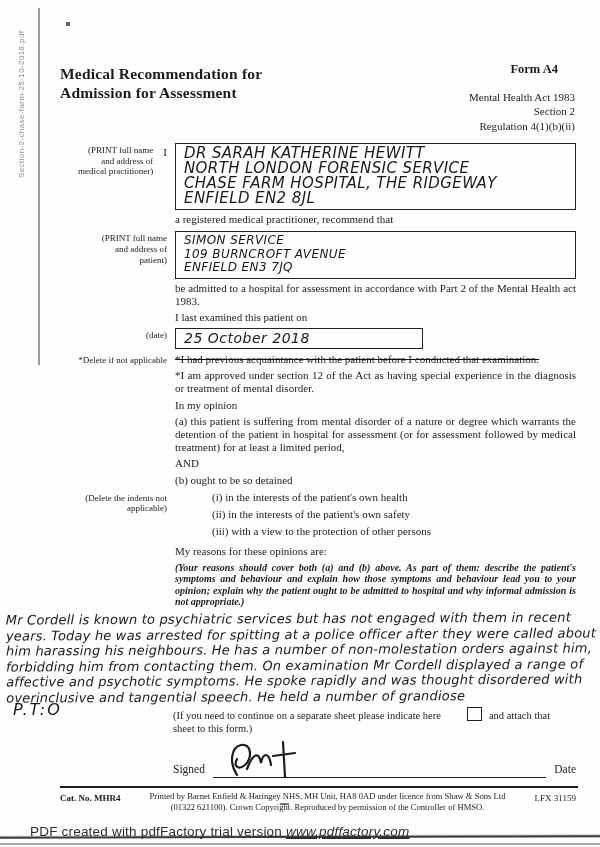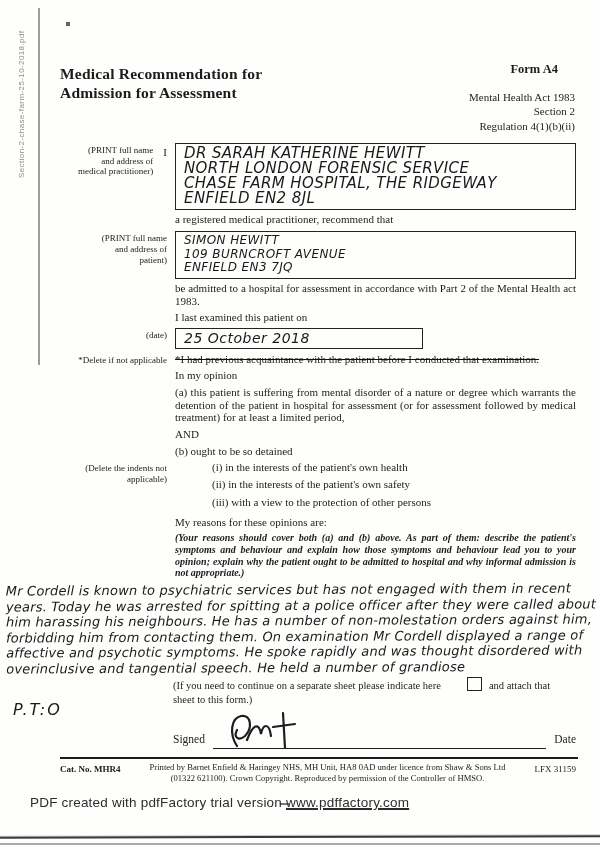--- a/index.html
+++ b/index.html
@@ -69,21 +69,21 @@
   .rule { margin:8px 0 0; border:none; border-top:2px solid #1b1b1b; width:518px; }
   .footer-row { margin-top:3px; display:flex; align-items:flex-start; gap:8px; }
   .cat-no { font-size:9px; font-weight:bold; white-space:nowrap; padding-top:2px; }
   .printer { flex:1; text-align:center; font-size:8.6px; line-height:1.3; color:#222; }
   .lfx { font-size:9px; white-space:nowrap; padding-top:2px; }
 
   .pdffactory {
     margin:11px 0 0 -30px; font-family:"Liberation Sans", sans-serif;
     font-size:13.5px; color:#2d2d2d; letter-spacing:.2px;
   }
-  .pdffactory .link { text-decoration:underline; text-decoration-thickness:1.5px; }
+  .pdffactory .link { text-decoration:underline; text-decoration-thickness:1.5px;font-style:italic; }
 </style>
 </head>
 <body>
 
 <div class="page">
 
   <div class="edge-line"></div>
   <div class="filename-vert">Section-2-chase-farm-25-10-2018.pdf</div>
   <div class="speck1"></div>
   <div class="speck2"></div>
@@ -121,21 +121,21 @@
       <div></div>
       <div class="con mb2">
         <p class="body">a registered medical practitioner, recommend that</p>
       </div>
 
       <div class="lab lab-flex">
         <span class="lab-txt">(PRINT full name and address of patient)</span>
       </div>
       <div class="con mb3">
         <div class="box">
-          <div class="hw hw-box-line sm">SIMON HEWITT</div>
+          <div class="hw hw-box-line sm">SIMON SERVICE</div>
           <div class="hw hw-box-line sm">109 BURNCROFT AVENUE</div>
           <div class="hw hw-box-line sm">ENFIELD EN3 7JQ</div>
         </div>
       </div>
 
       <div></div>
       <div class="con">
         <p class="body just mb4">be admitted to a hospital for assessment in accordance with Part 2 of the Mental Health act 1983.</p>
         <p class="body mb4">I last examined this patient on</p>
       </div>
@@ -147,20 +147,21 @@
         </div>
       </div>
 
       <div class="lab">*Delete if not applicable</div>
       <div class="con mb4">
         <span class="strike">*I had previous acquaintance with the patient before I conducted that examination.</span>
       </div>
 
       <div></div>
       <div class="con">
+        <p class="body just mb6">*I am approved under section 12 of the Act as having special experience in the diagnosis or treatment of mental disorder.</p>
         <p class="body mb6">In my opinion</p>
         <p class="body just mb6">(a) this patient is suffering from mental disorder of a nature or degree which warrants the detention of the patient in hospital for assessment (or for assessment followed by medical treatment) for at least a limited period,</p>
         <p class="body mb6">AND</p>
         <p class="body mb7">(b) ought to be so detained</p>
       </div>
 
       <div class="lab">(Delete the indents not applicable)</div>
       <div class="con mb3">
         <div class="indent-item">(i) in the interests of the patient's own health</div>
         <div class="indent-item">(ii) in the interests of the patient's own safety</div>

